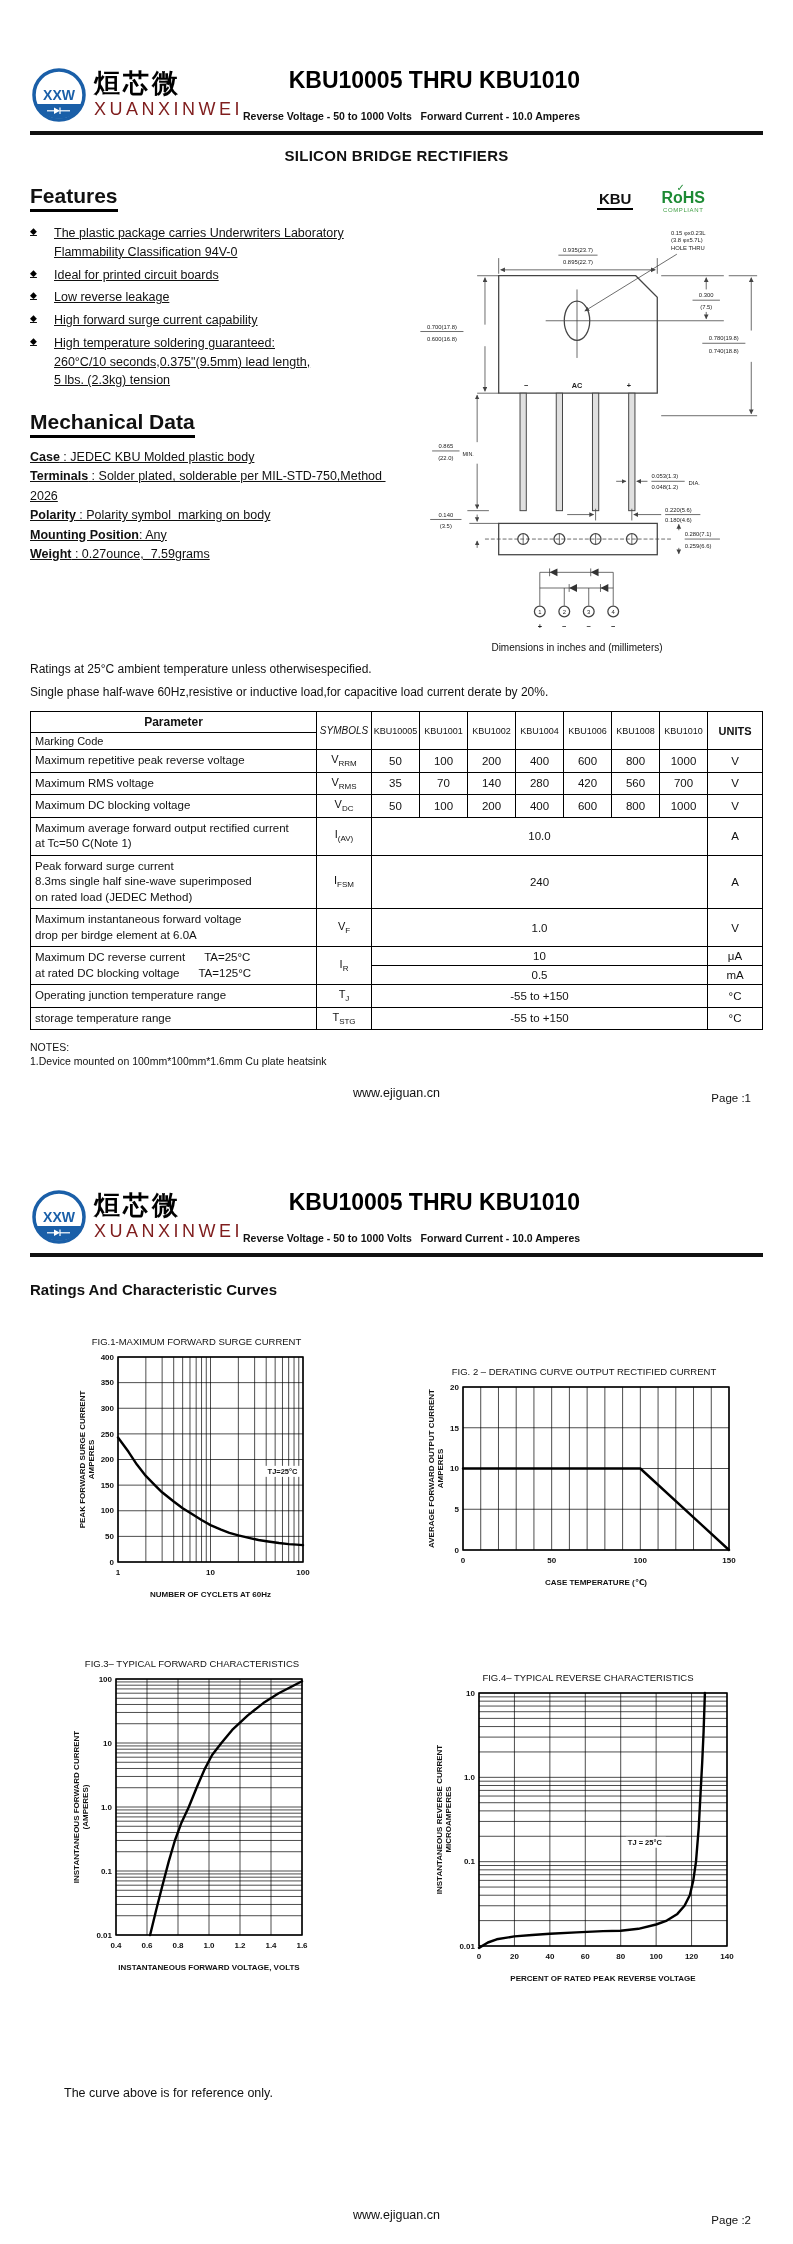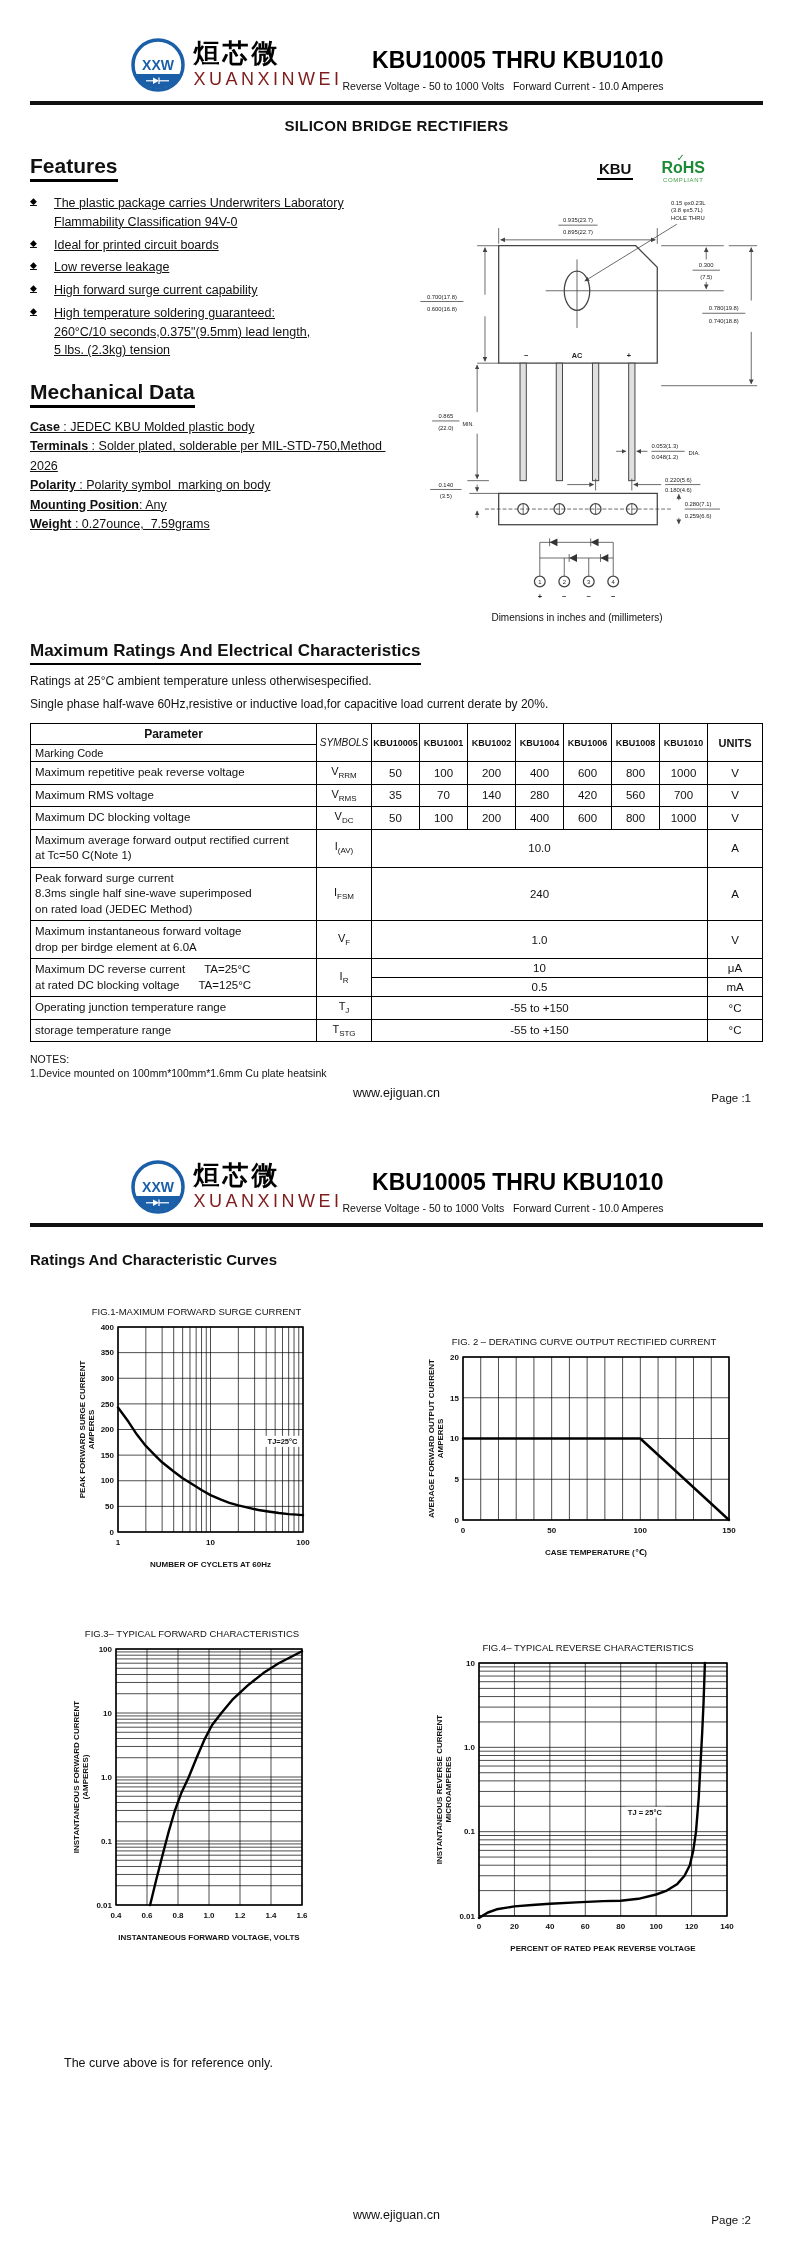--- a/index.html
+++ b/index.html
@@ -1,25 +1,25 @@
 <!DOCTYPE html>
 <html><head>
 <meta charset="utf-8">
 <style>
   html,body{margin:0;padding:0;background:#fff;}
   body{width:793px;font-family:"Liberation Sans","DejaVu Sans",sans-serif;color:#111;}
   .page{width:793px;height:1122px;position:relative;box-sizing:border-box;padding:0 30px;overflow:hidden;background:#fff;}
   
-  .header{display:flex;justify-content:center;align-items:flex-end;padding-top:36px;}
+  .header{display:flex;justify-content:flex-start;align-items:flex-end;padding-top:66px;}
   .brand{display:flex;align-items:center;gap:6px;}
   .brand-cn{font-size:26px;font-weight:bold;letter-spacing:3px;color:#000;line-height:1.05;}
   .brand-en{font-size:18px;letter-spacing:3.5px;color:#7f1d1d;margin-top:1px;}
   .title-block{text-align:right;padding-bottom:2px;}
   .doc-title{font-size:23px;font-weight:bold;color:#000;}
-  .doc-subtitle{font-size:10.5px;font-weight:normal;margin-top:6px;white-space:pre;}
+  .doc-subtitle{font-size:10.5px;font-weight:bold;margin-top:16px;white-space:pre;}
   .rule{height:4px;background:#111;margin-top:7px;}
   
   .doc-heading{text-align:center;font-size:15px;font-weight:bold;margin-top:12px;letter-spacing:0.3px;}
   .cols{display:flex;margin-top:4px;}
   .col-left{width:355px;flex:none;text-decoration:underline;}
   .col-right{flex:1;}
   .sec-heading{display:inline-block;font-size:21px;font-weight:bold;border-bottom:3px solid #000;padding-bottom:1px;margin-top:16px;}
   .feat-list{margin-top:12px;}
   .feat{display:flex;margin-bottom:4px;}
   .feat .bullet{width:24px;flex:none;font-size:9px;padding-top:2px;color:#000;}
@@ -39,21 +39,21 @@
   .lead{fill:#e0e0e0;stroke:#444;stroke-width:1;}
   .dimt{font-size:6px;fill:#222;}
   .dimt5{font-size:5.5px;fill:#222;}
   .pint{font-size:7.5px;fill:#222;font-weight:bold;}
   .ratings-heading{display:inline-block;font-size:17px;font-weight:bold;border-bottom:2.5px solid #000;padding-bottom:2px;margin-top:18px;}
   .intro{font-size:12px;margin-top:9px;}
   table.ratings{border-collapse:collapse;width:100%;margin-top:12px;}
   table.ratings th,table.ratings td{border:1px solid #000;}
   th.h-param{font-size:12px;font-weight:bold;text-align:center;padding:3px;}
   th.h-sym{font-size:10px;font-style:italic;font-weight:normal;width:50px;padding:2px;}
-  th.h-part{font-size:9px;font-weight:bold;width:45px;padding:2px 1px;}
+  th.h-part{font-size:9px;font-weight:normal;width:45px;padding:2px 1px;}
   th.h-units{font-size:11px;font-weight:bold;width:52px;}
   td.h-marking{font-size:11px;text-align:left;padding:2px 4px;border-top:1px solid #000;}
   td.pcell{font-size:11.5px;text-align:left;padding:3px 4px;white-space:pre-wrap;line-height:1.35;}
   td.scell{font-size:11px;text-align:center;padding:2px;}
   td.scell sub{font-size:8px;}
   td.vcell{font-size:11.5px;text-align:center;padding:3px 2px;}
   td.ucell{font-size:11.5px;text-align:center;}
   .notes{font-size:10.5px;line-height:1.35;margin-top:10px;}
   .footer-site{position:absolute;bottom:22px;left:0;width:100%;text-align:center;font-size:12.5px;}
   .footer-page{position:absolute;bottom:18px;right:42px;font-size:11.5px;}
@@ -287,21 +287,20 @@
           <text class="pint" x="177" y="423" text-anchor="middle">~</text>
           <text class="pint" x="202" y="423" text-anchor="middle">~</text>
           <text class="pint" x="227" y="423" text-anchor="middle">−</text>
         </svg>
         <div class="pkg-caption">Dimensions in inches and (millimeters)</div>
       </div>
     </div>
   </div>
 
   <div>
-    <div class="ratings-heading">Maximum Ratings And Electrical Characteristics</div>
     <div class="intro">Ratings at 25°C ambient temperature unless otherwisespecified.</div>
     <div class="intro">Single phase half-wave 60Hz,resistive or inductive load,for capacitive load current derate by 20%.</div>
     <table class="ratings">
       <thead>
           <tr>
             <th class="h-param">Parameter</th>
             <th class="h-sym" rowspan="2">SYMBOLS</th>
             <th class="h-part" rowspan="2">KBU10005</th>
             <th class="h-part" rowspan="2">KBU1001</th>
             <th class="h-part" rowspan="2">KBU1002</th>

